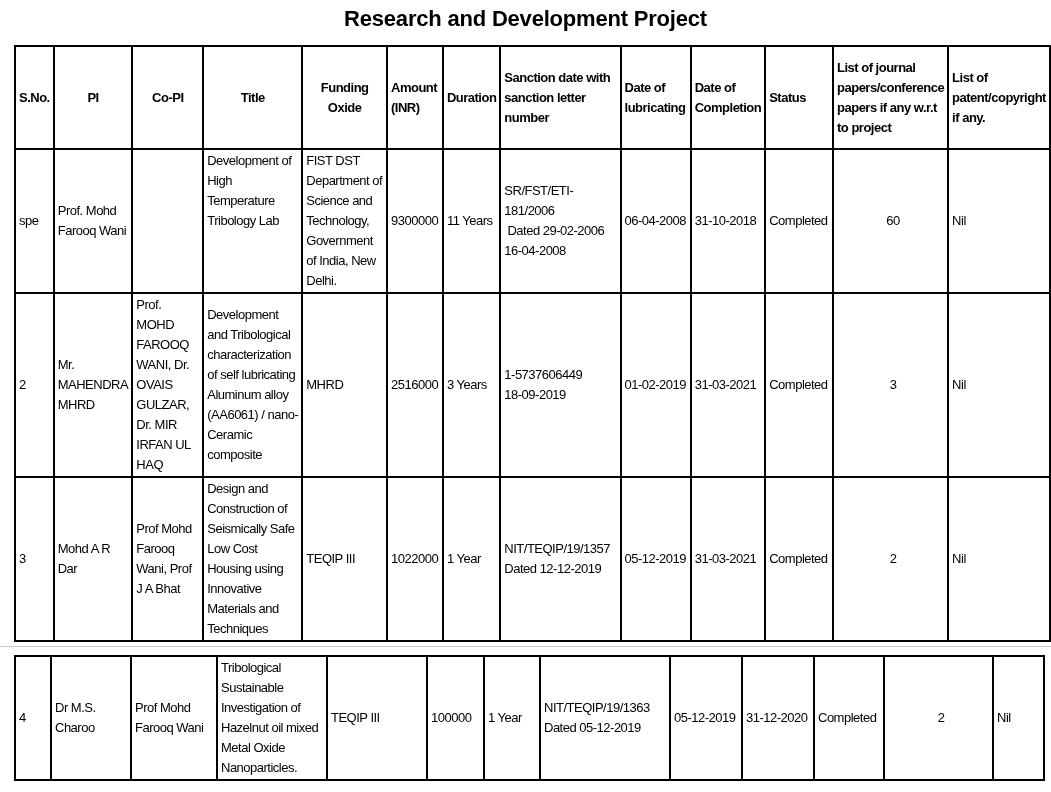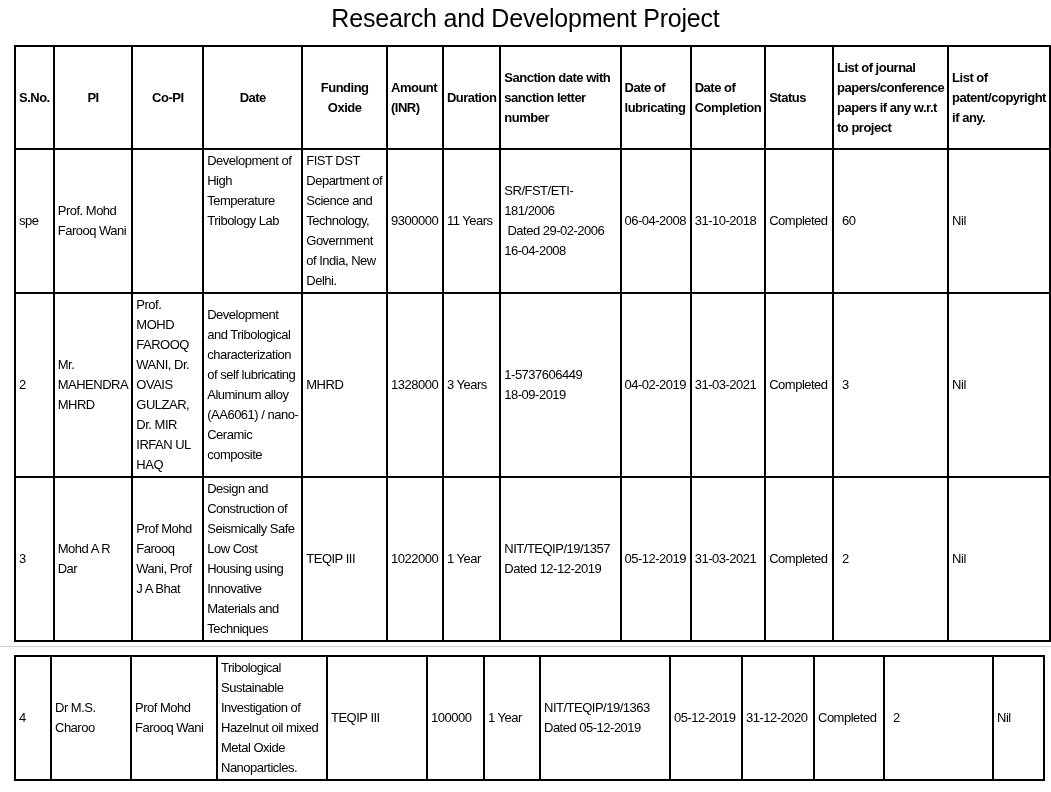--- a/index.html
+++ b/index.html
@@ -2,39 +2,39 @@
 <html><head>
 <meta charset="utf-8">
 <style>
   html,body{margin:0;padding:0;background:#ffffff;}
   body{
     width:1051px;height:792px;overflow:hidden;
     font-family:"Liberation Sans",sans-serif;color:#000;
   }
   .title{
     margin:5px 0 13px 0;text-align:center;
-    font-size:25px;line-height:27px;font-weight:400;letter-spacing:-0.2px;
+    font-size:22px;line-height:27px;font-weight:700;letter-spacing:-0.2px;
   }
   table.t{
     border-collapse:collapse;table-layout:fixed;margin-left:14px;
   }
   table.t th,table.t td{
     border:2px solid #000;
     padding:1px 3px;
     font-size:13px;line-height:20px;
     vertical-align:middle;text-align:left;
     white-space:pre-wrap;overflow-wrap:break-word;word-wrap:break-word;
     letter-spacing:-0.5px;
   }
   table.t th{font-weight:700;}
   table.t td{font-weight:400;}
   
   .t1 thead th:nth-child(-n+5){text-align:center;}
   
-  table.t tbody td:nth-child(12){padding-left:8px;}
+  table.t tbody td:nth-child(12){text-align:center;padding-left:8px;}
   
   .t1 thead tr{height:103px;}
   .t1 tbody tr:nth-child(1){height:120px;}
   .t1 tbody tr:nth-child(2){height:142px;}
   .t1 tbody tr:nth-child(3){height:142px;}
   .t2 tbody tr:nth-child(1){height:121px;}
   .t2 tbody tr:nth-child(2){height:46px;}
   .t2 tbody tr:nth-child(3){height:53px;}
   
   .t1 tbody tr:nth-child(1) td:nth-child(4){vertical-align:top;margin-top:9px;}
@@ -59,21 +59,21 @@
       <col style="width: 72px;">
       <col style="width: 70px;">
       <col style="width: 109px;">
       <col style="width: 51px;">
     </colgroup>
   <thead>
     <tr>
         <th>S.No.</th>
         <th>PI</th>
         <th>Co-PI</th>
-        <th>Date</th>
+        <th>Title</th>
         <th>Funding Oxide</th>
         <th>Amount (INR)</th>
         <th>Duration</th>
         <th>Sanction date with sanction letter number</th>
         <th>Date of lubricating</th>
         <th>Date of Completion</th>
         <th>Status</th>
         <th>List of journal papers/conference papers if any w.r.t to project</th>
         <th>List of patent/copyright if any.</th>
       </tr>
@@ -95,25 +95,25 @@
         <td>Completed</td>
         <td>60</td>
         <td>Nil</td>
       </tr>
       <tr>
         <td>2</td>
         <td>Mr. MAHENDRA MHRD</td>
         <td>Prof. MOHD FAROOQ WANI, Dr. OVAIS GULZAR, Dr. MIR IRFAN UL HAQ</td>
         <td>Development and Tribological characterization of self lubricating Aluminum alloy (AA6061) / nano-Ceramic composite</td>
         <td>MHRD</td>
-        <td>1328000</td>
+        <td>2516000</td>
         <td>3 Years</td>
         <td>1-5737606449
 18-09-2019</td>
-        <td>04-02-2019</td>
+        <td>01-02-2019</td>
         <td>31-03-2021</td>
         <td>Completed</td>
         <td>3</td>
         <td>Nil</td>
       </tr>
       <tr>
         <td>3</td>
         <td>Mohd A R Dar</td>
         <td>Prof Mohd Farooq Wani, Prof J A Bhat</td>
         <td>Design and Construction of Seismically Safe Low Cost Housing using Innovative Materials and Techniques</td>

